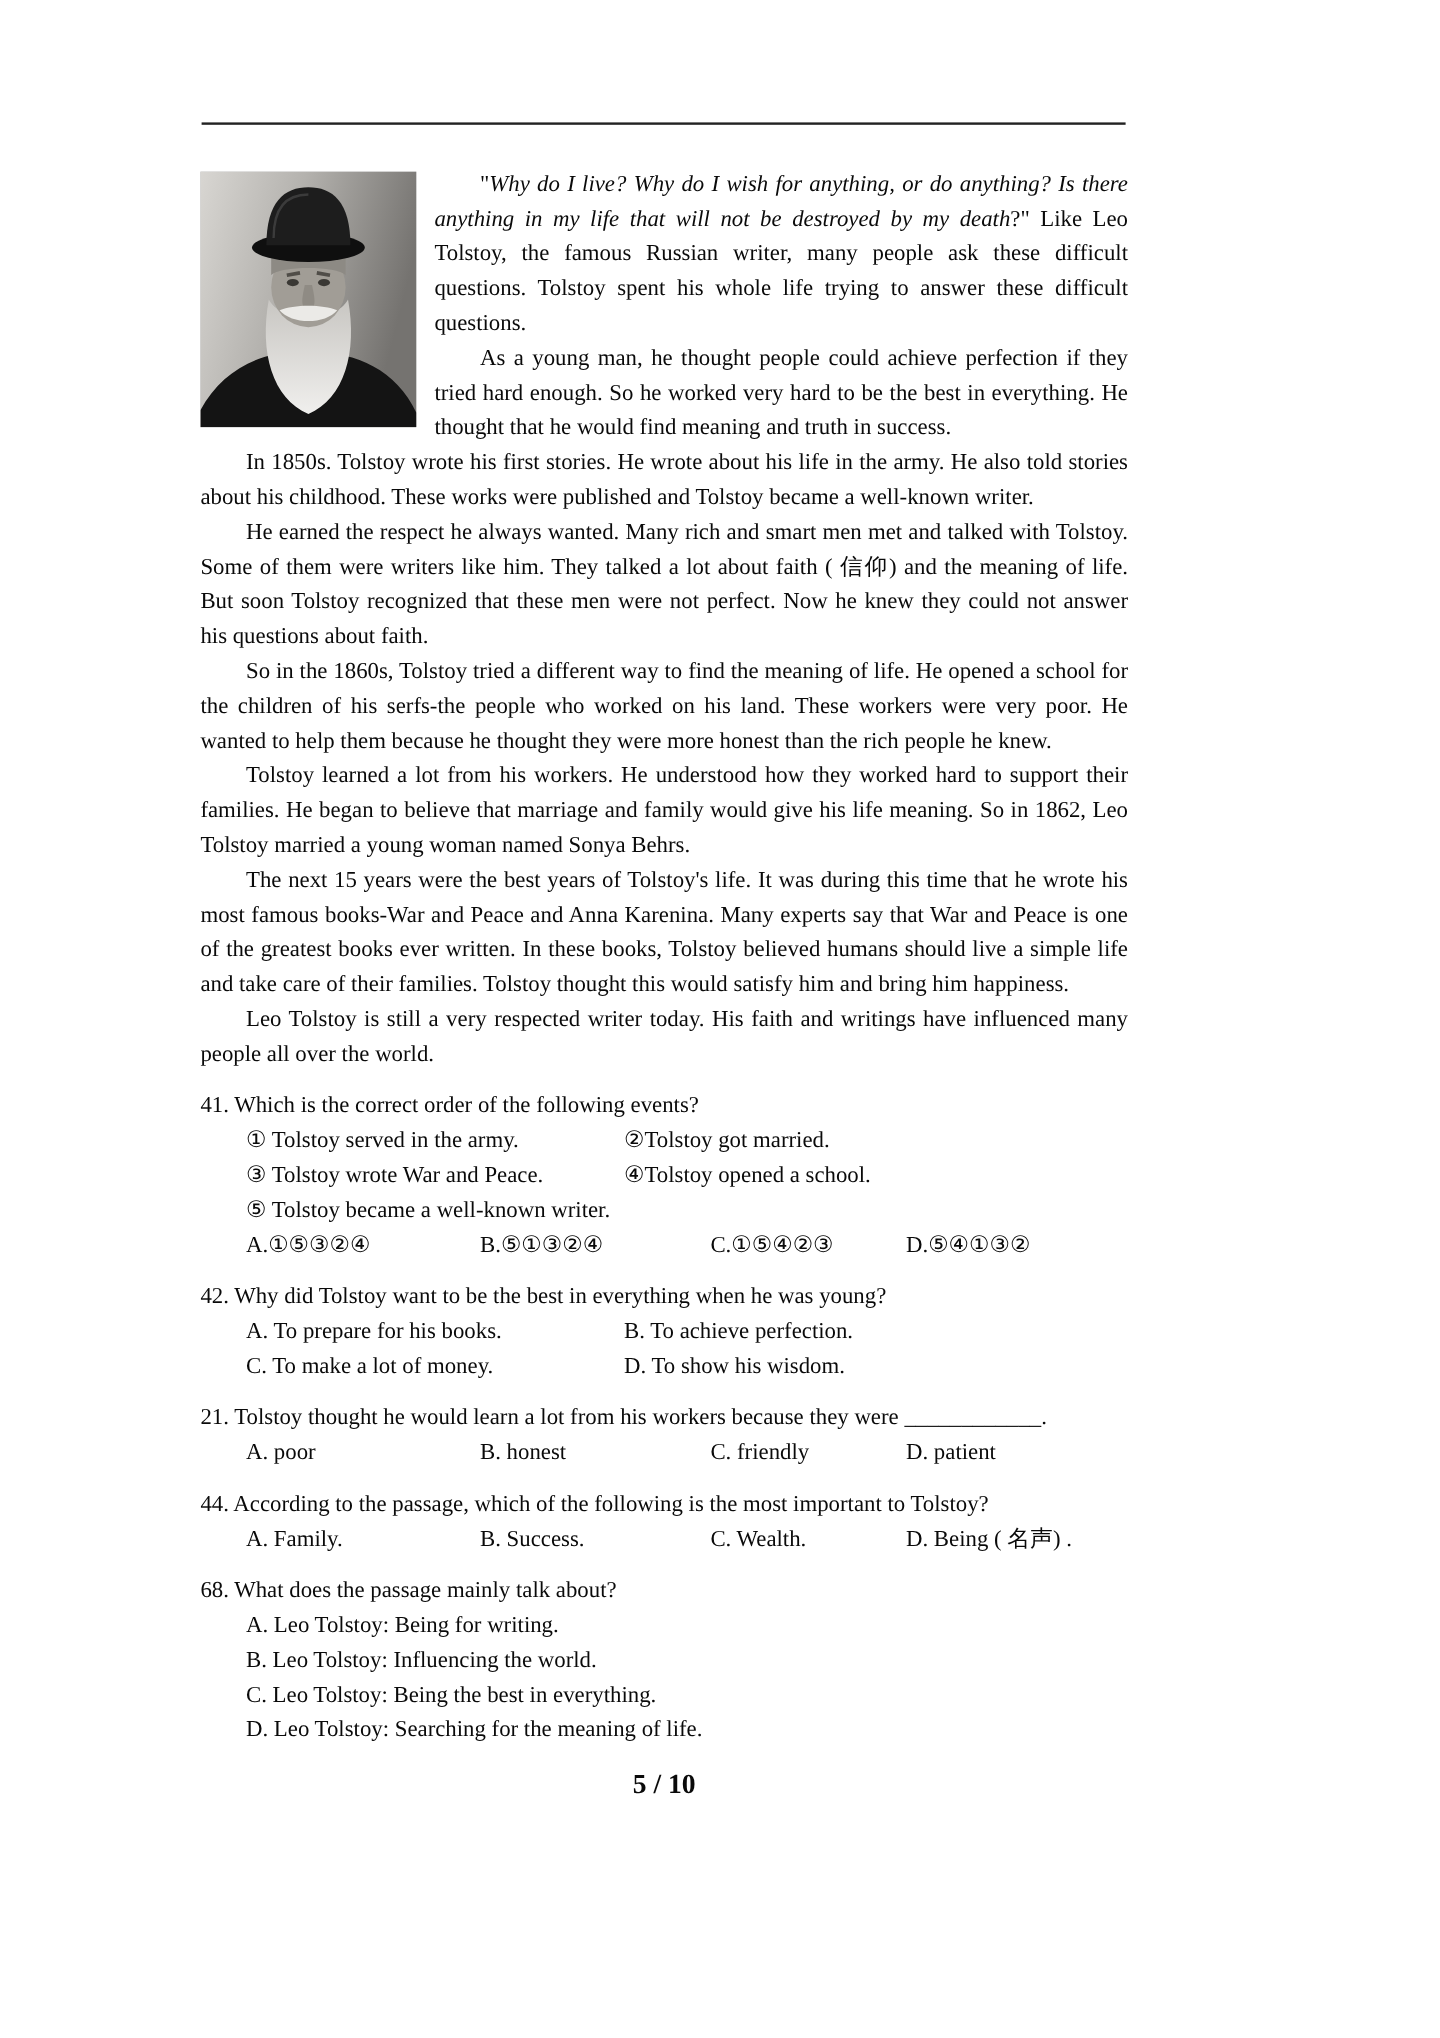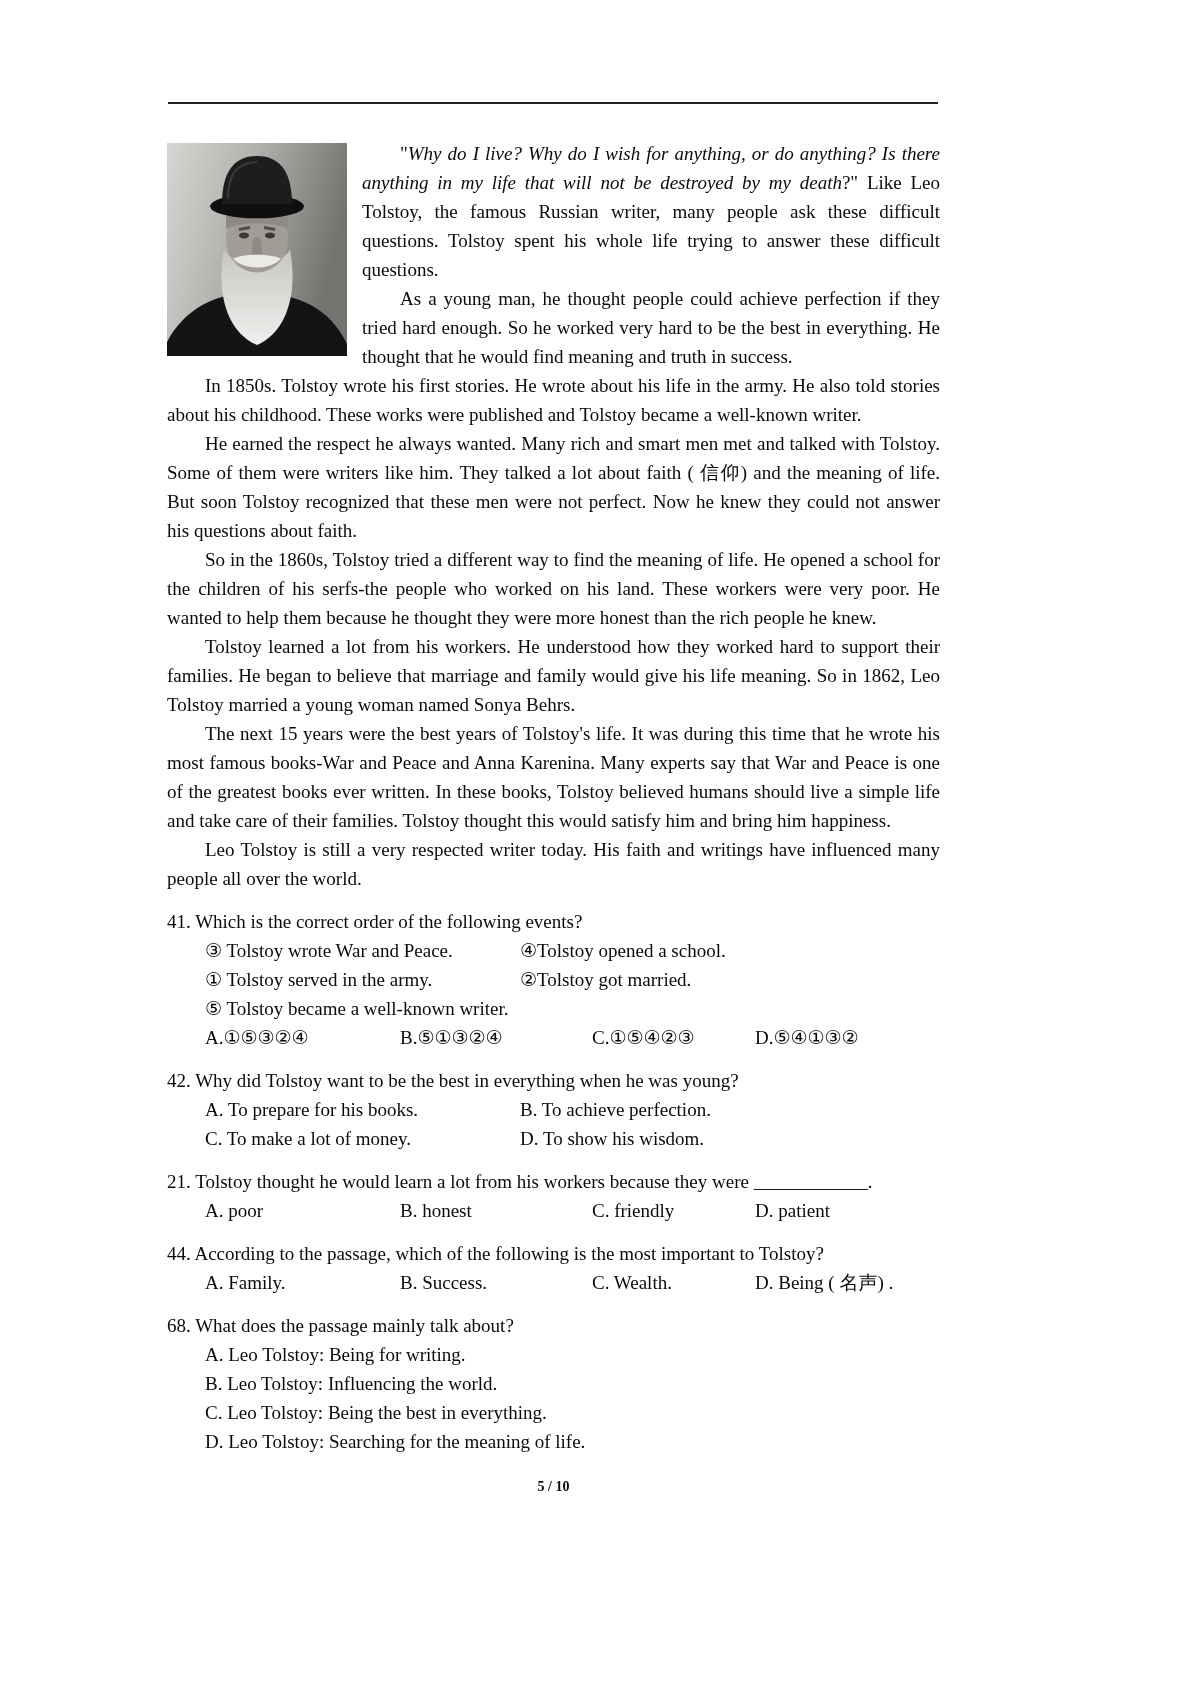--- a/index.html
+++ b/index.html
@@ -23,21 +23,21 @@
   p.clear { clear:left; }
   .stem { text-align:left;margin-top:14px; }
   .opt-row { display:flex; padding-left:38px; text-align:left; }
   .cw1 { width:315px; flex:0 0 auto; }
   .ca  { width:195px; flex:0 0 auto; }
   .cb  { width:192px; flex:0 0 auto; }
   .cc  { width:163px; flex:0 0 auto; }
   .opt-line { padding-left:38px; text-align:left; }
   .footer {
     position:absolute; left:167px; top:1472px; width:773px;
-    text-align:center; font-weight:bold; font-size:14px;
+    text-align:center; font-weight:bold; font-size:23px;
   }
   i { }
 </style>
 </head>
 <body>
 
 <div class="top-rule"></div>
 
 <div class="content">
 
@@ -79,26 +79,26 @@
   <p class="para">So in the 1860s, Tolstoy tried a different way to find the meaning of life. He opened a school for the children of his serfs-the people who worked on his land. These workers were very poor. He wanted to help them because he thought they were more honest than the rich people he knew.</p>
   <p class="para">Tolstoy learned a lot from his workers. He understood how they worked hard to support their families. He began to believe that marriage and family would give his life meaning. So in 1862, Leo Tolstoy married a young woman named Sonya Behrs.</p>
   <p class="para">The next 15 years were the best years of Tolstoy's life. It was during this time that he wrote his most famous books-War and Peace and Anna Karenina. Many experts say that War and Peace is one of the greatest books ever written. In these books, Tolstoy believed humans should live a simple life and take care of their families. Tolstoy thought this would satisfy him and bring him happiness.</p>
   <p class="para">Leo Tolstoy is still a very respected writer today. His faith and writings have influenced many people all over the world.</p>
 
   <div class="questions">
 
     <div>
       <p class="stem">41. Which is the correct order of the following events?</p>
       <div class="opt-row">
+        <span class="cw1">① Tolstoy served in the army.</span>
+        <span>②Tolstoy got married.</span>
+      </div>
+      <div class="opt-row">
         <span class="cw1">③ Tolstoy wrote War and Peace.</span>
         <span>④Tolstoy opened a school.</span>
-      </div>
-      <div class="opt-row">
-        <span class="cw1">① Tolstoy served in the army.</span>
-        <span>②Tolstoy got married.</span>
       </div>
       <div class="opt-row">
         <span>⑤ Tolstoy became a well-known writer.</span>
       </div>
       <div class="opt-row">
         <span class="ca">A.①⑤③②④</span>
         <span class="cb">B.⑤①③②④</span>
         <span class="cc">C.①⑤④②③</span>
         <span>D.⑤④①③②</span>
       </div>

